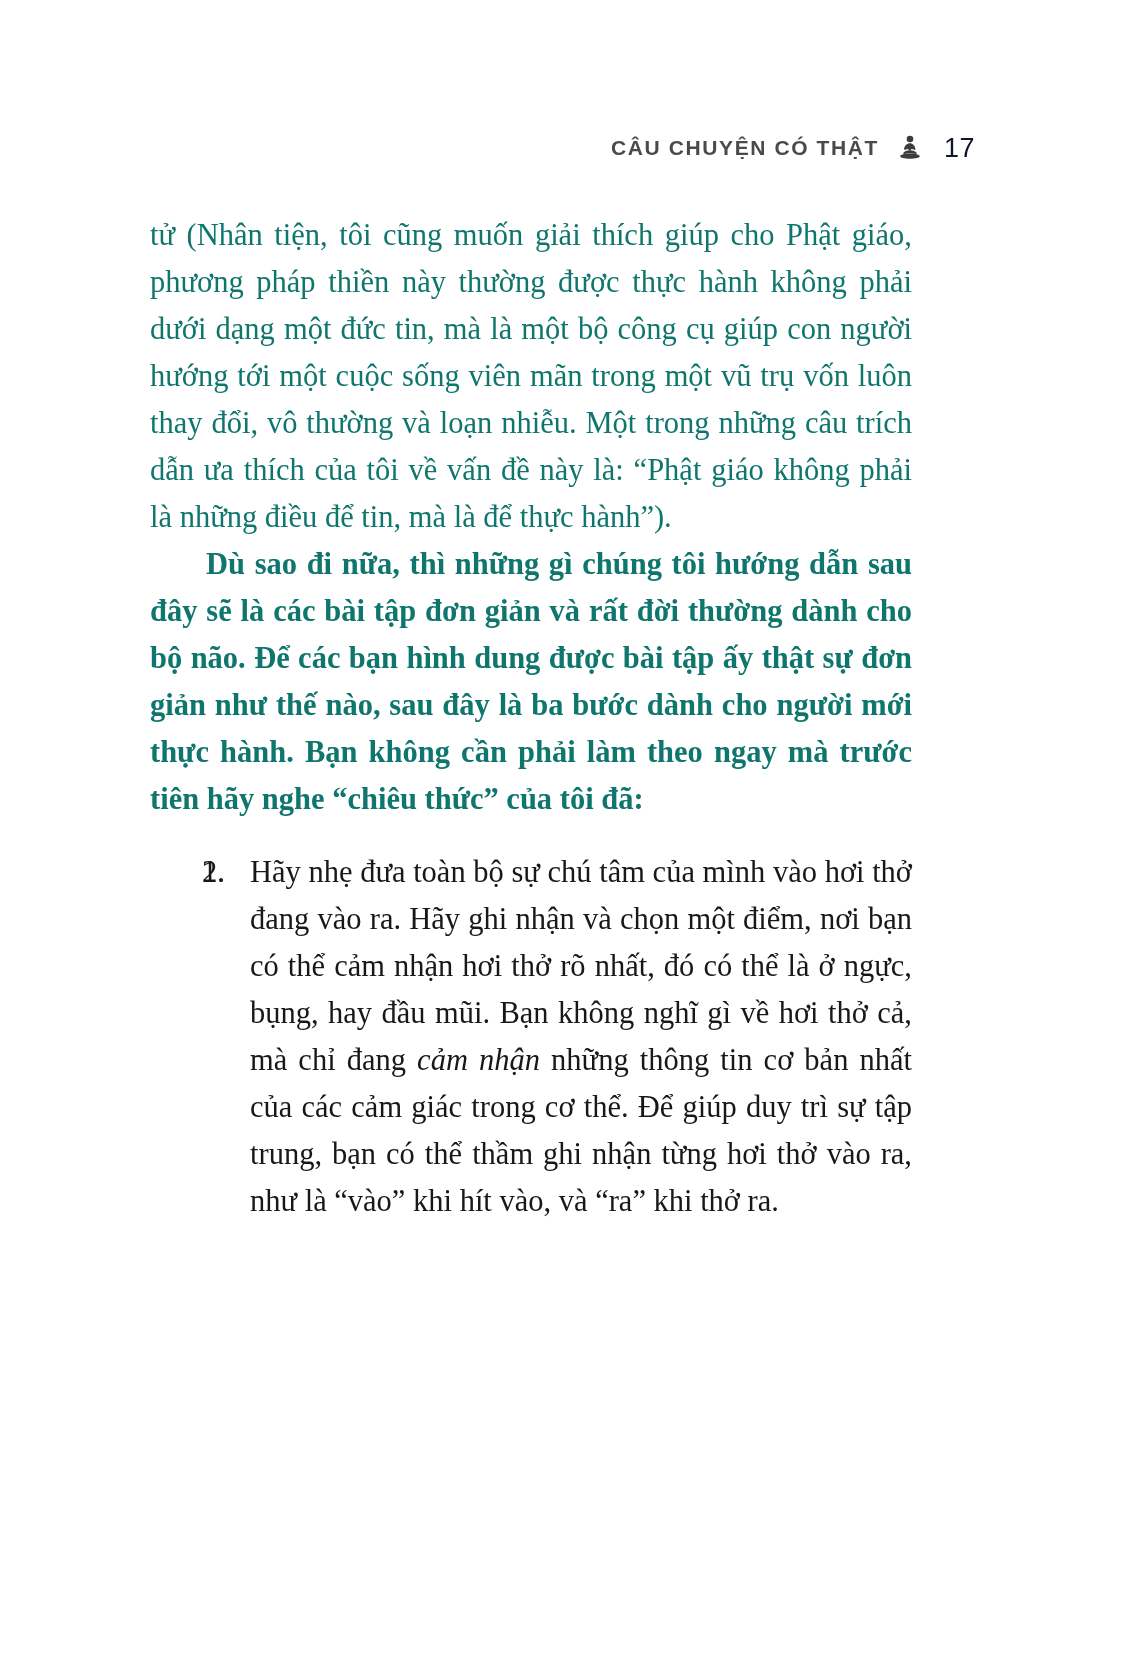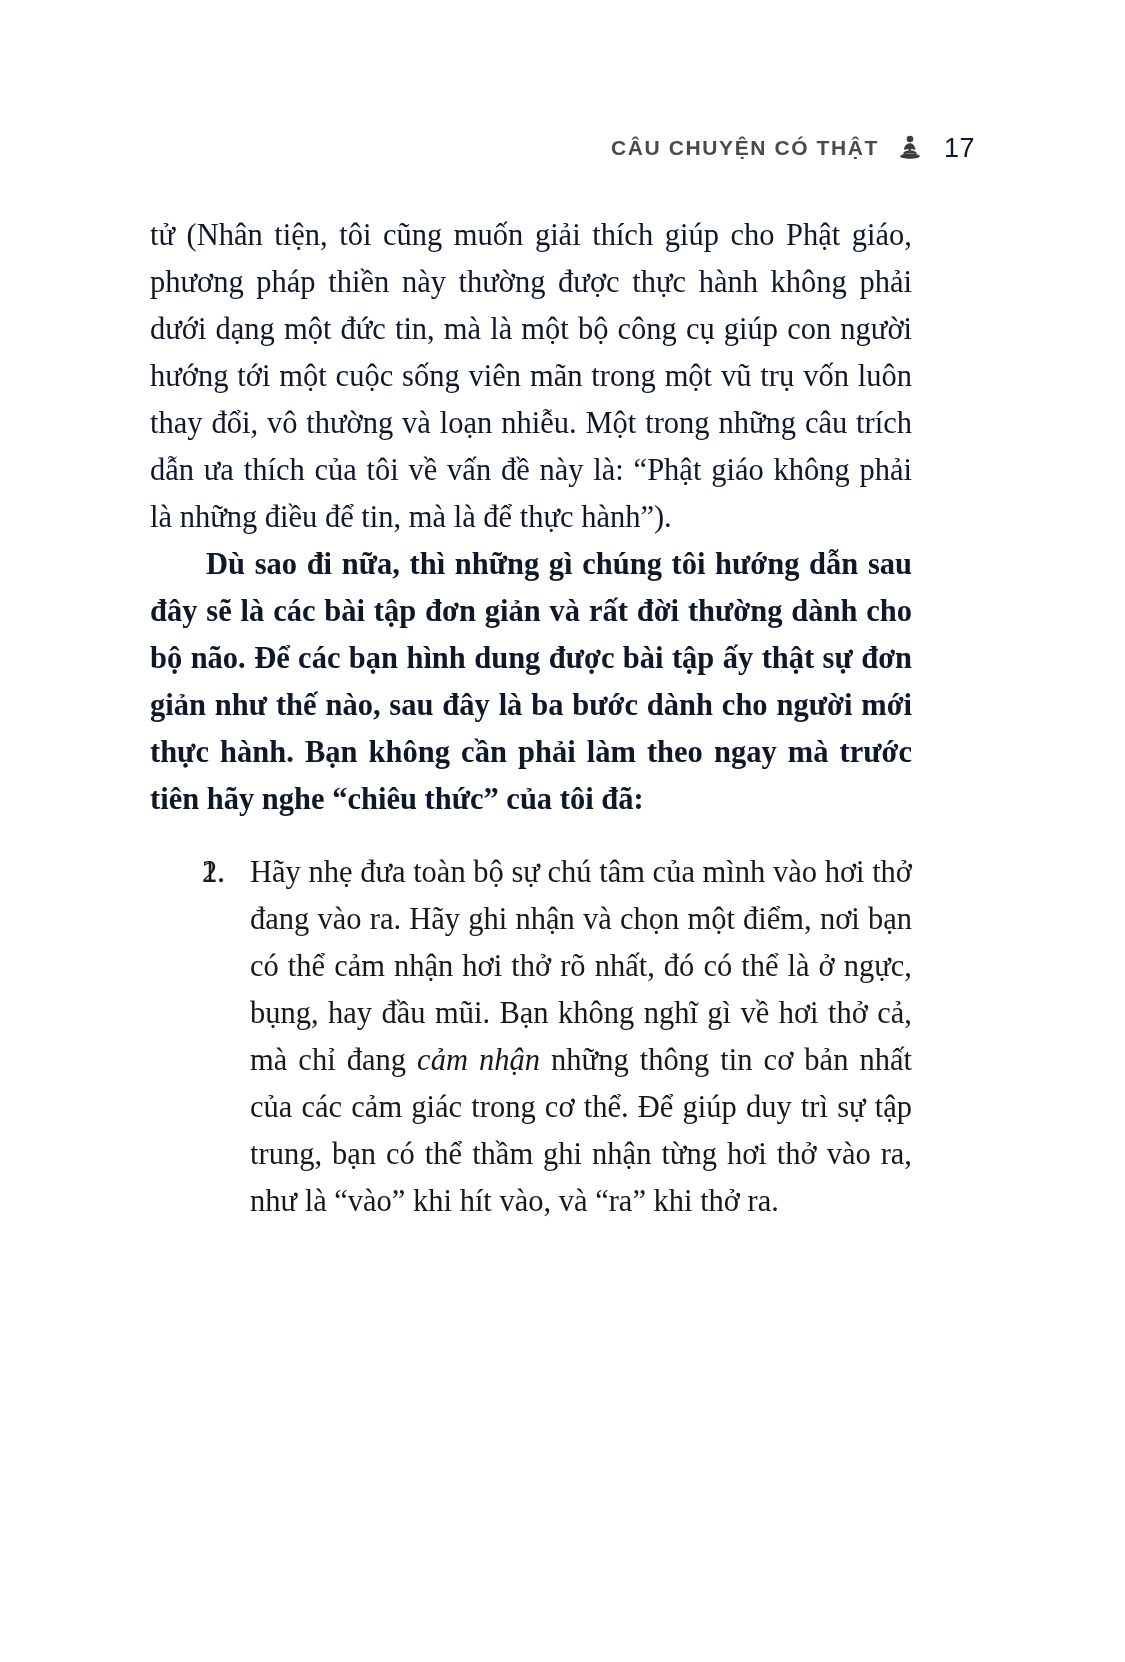--- a/index.html
+++ b/index.html
@@ -68,21 +68,21 @@
     width: 762px;
   }
 
   p.para {
     margin: 0;
     font-size: 30.5px;
     line-height: 47px;
     text-align: justify;
     text-justify: inter-word;
     hyphens: none;
-    color: #0f172a;
+    color: #0f766e;
   }
   p.para.indent {
     text-indent: 56px;
     font-weight: bold;
   }
 
   ol.steps {
     margin: 14px 0 0 0;
     padding: 0;
     list-style: none;

